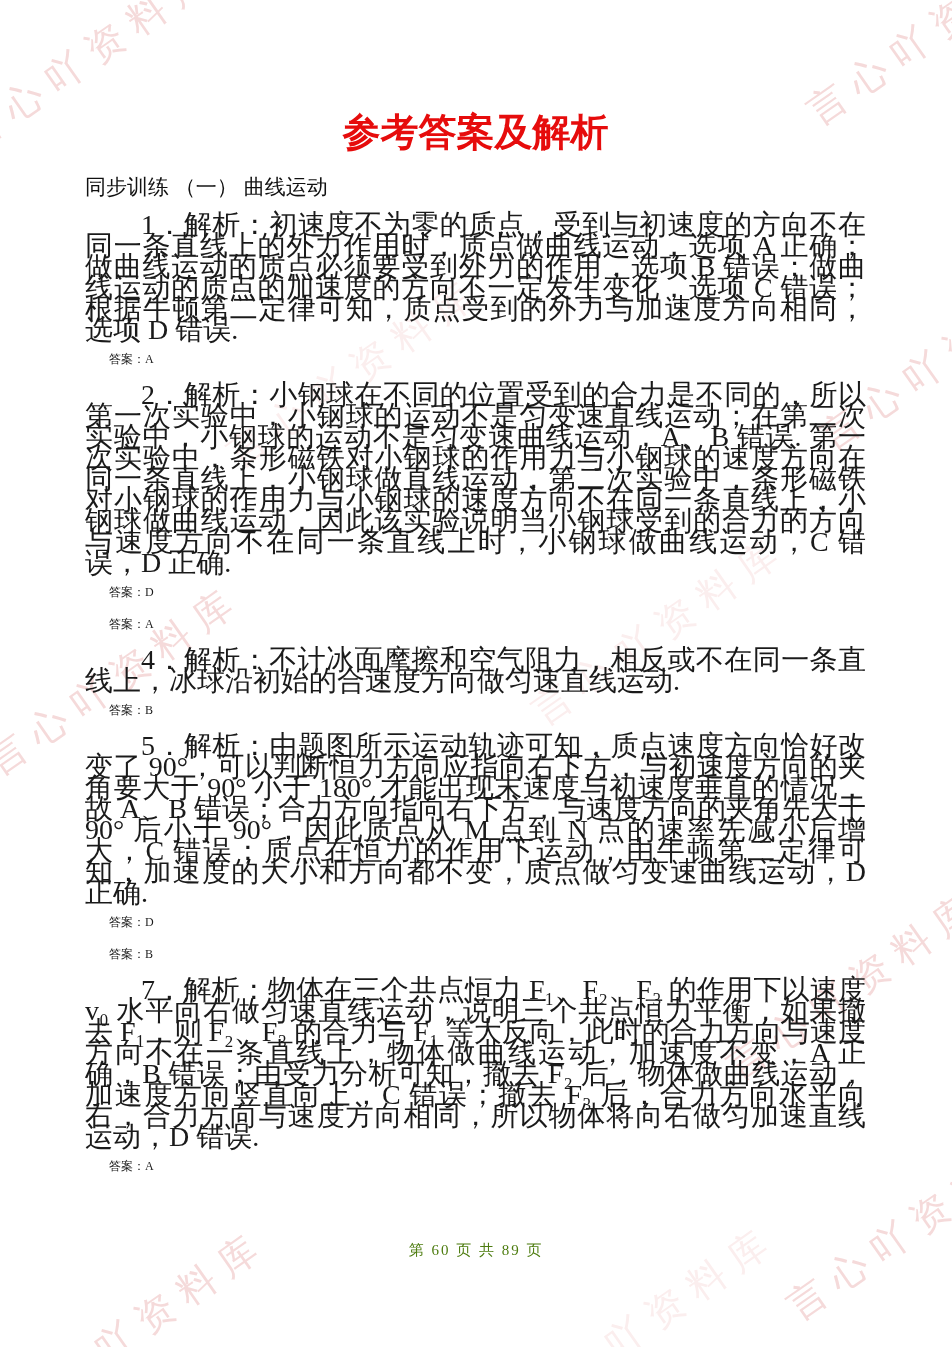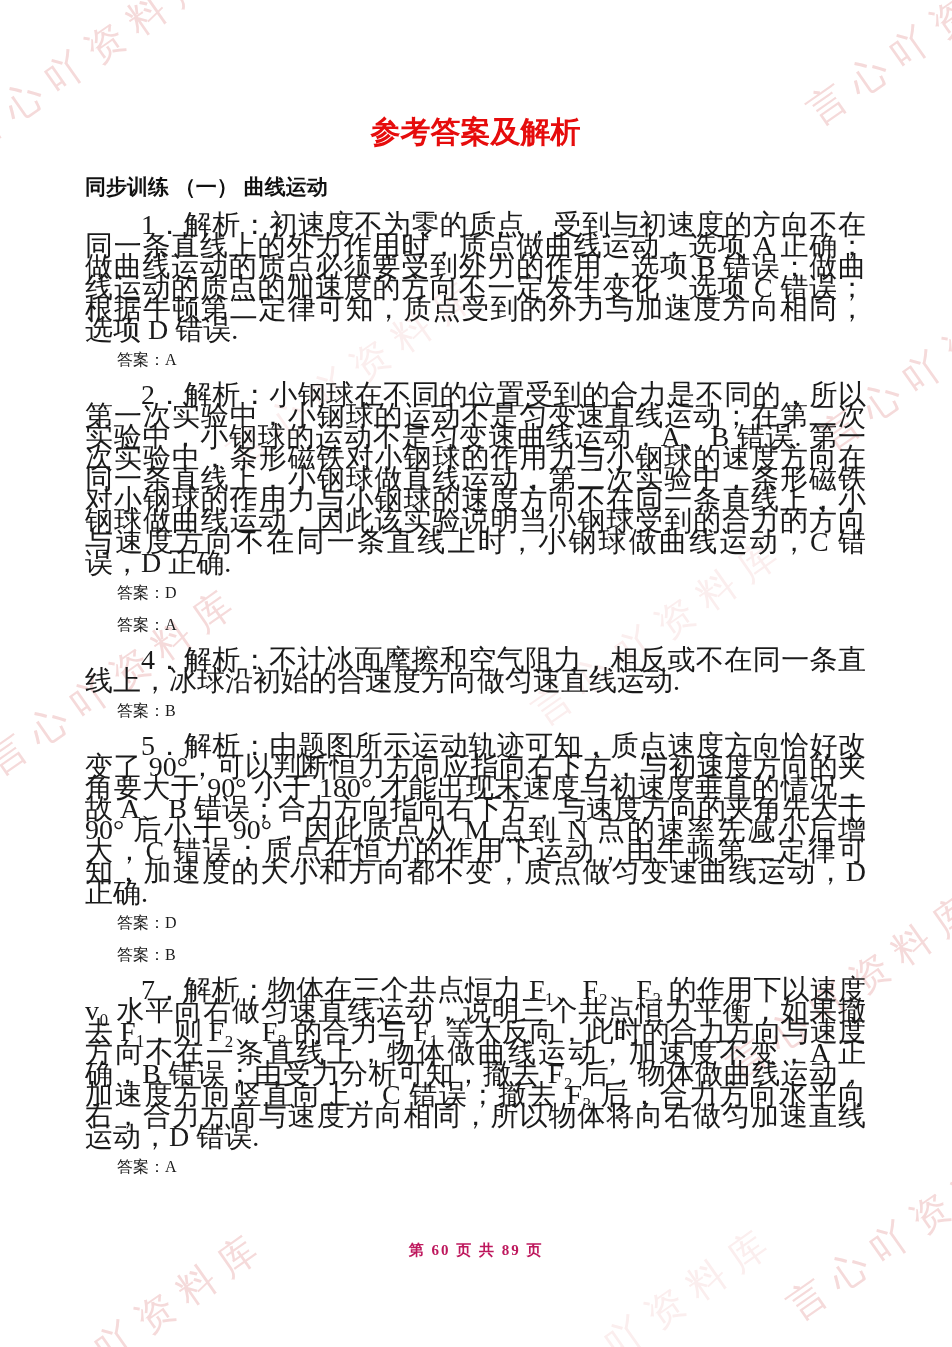--- a/index.html
+++ b/index.html
@@ -26,51 +26,50 @@
   .wm.faint{color:#fbeeee;}
   
   .content{
     position:relative;z-index:1;
     padding:0 86px 0 85px;
   }
   .title{
     margin:114px 0 0 0;
     font-family:"Liberation Sans","DejaVu Sans",sans-serif;
     font-weight:bold;
-    font-size:30px;line-height:36px;
+    font-size:38px;line-height:36px;
     text-align:center;
     color:#e60c0c;
   }
   .heading{
     margin:24px 0 0 0;
     font-family:"Liberation Sans","DejaVu Sans",sans-serif;
-    font-weight:bold;
+    font-weight:normal;
     font-size:21px;line-height:26px;
     color:#111111;
   }
   .para{
     margin:12px 0 0 0;
     font-size:28px;line-height:21px;
     text-align:justify;
     text-indent:2em;
   }
   .para:first-of-type{margin-top:14px;}
   .answer{
     margin:7px 0 0 0;
-    font-size:16px;line-height:25px;
+    font-size:12px;line-height:25px;
     text-indent:2em;
   }
   .footer{
     position:absolute;z-index:1;
     left:0;right:0;top:1240px;
     text-align:center;
     font-size:15px;line-height:20px;
-    color:#be185d;
+    color:#4d7c0f;
     letter-spacing:2px;
-    font-weight:bold;
   }
 </style>
 </head>
 <body>
 
 <div class="page">
 
   <div class="wm-layer">
     <span class="wm" style="left:90px;top:55px;">言心吖资料库</span>
     <span class="wm" style="left:935px;top:30px;">言心吖资料库</span>

